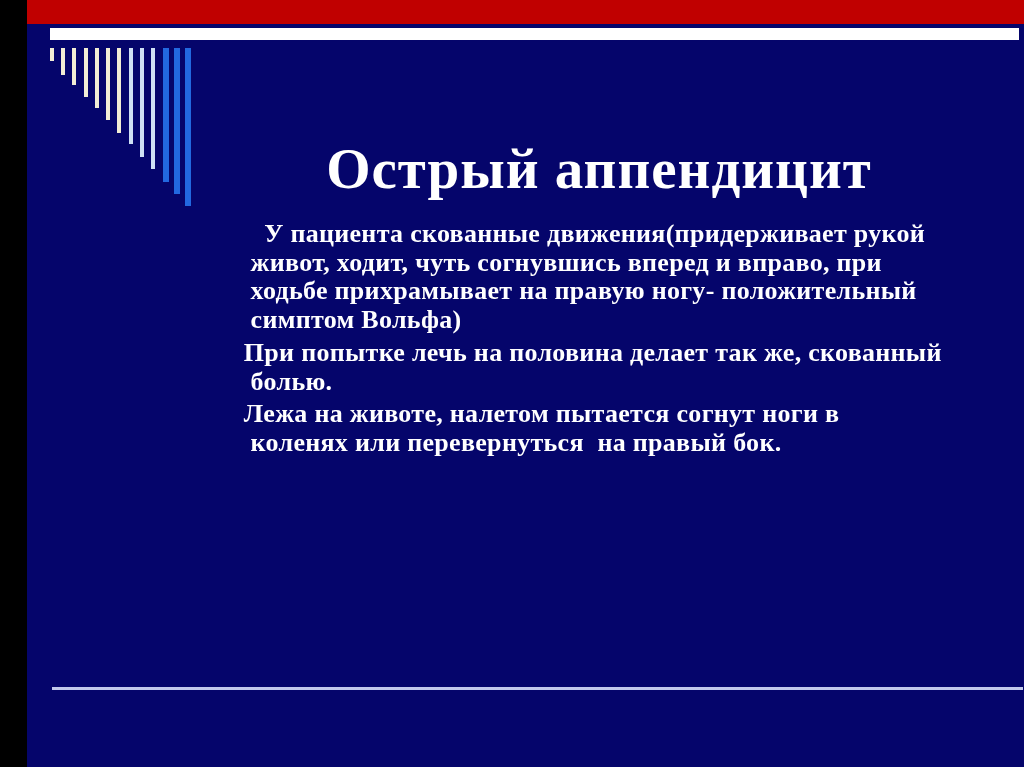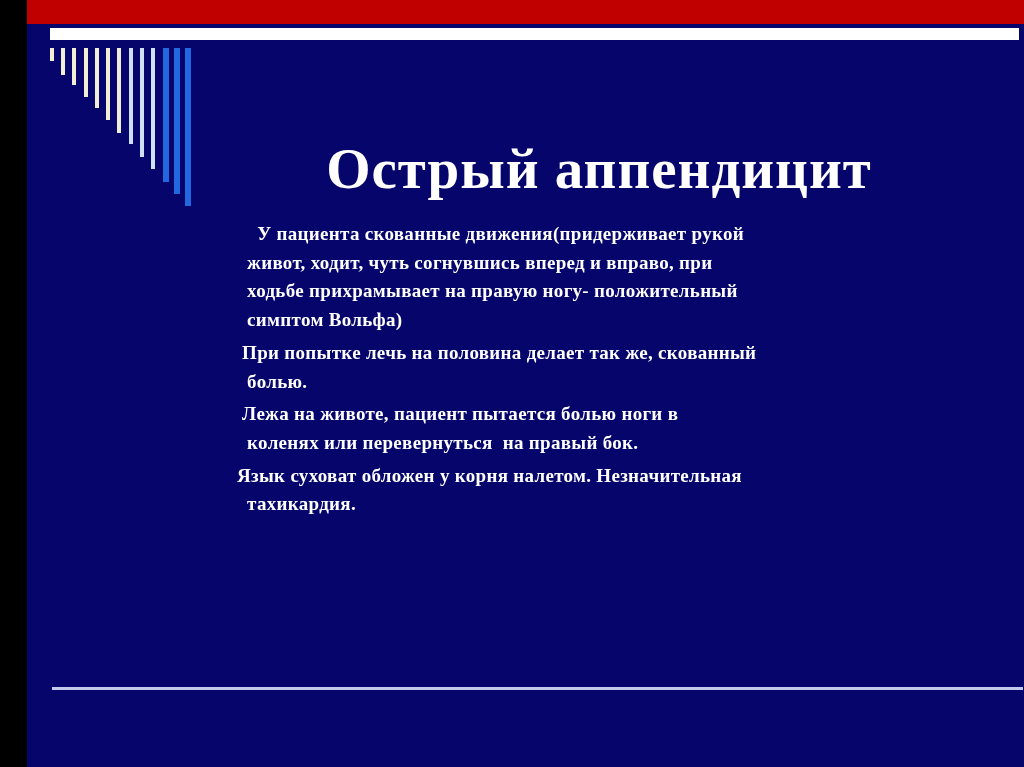--- a/index.html
+++ b/index.html
@@ -24,21 +24,21 @@
     font-weight:bold;
     font-size:57px;line-height:64px;
     letter-spacing:1px;
     white-space:nowrap;
   }
   .body-text{
     position:absolute;left:210px;top:220px;right:30px;
   }
   .body-text .para{
     font-weight:bold;
-    font-size:19px;line-height:28.7px;
+    font-size:26px;line-height:28.7px;
     letter-spacing:0.3px;
     white-space:pre;
     margin:0 0 4px 0;
   }
   .footer-line{
     position:absolute;left:25px;top:687px;width:971px;height:3px;
   }
 </style>
 </head>
 <body>
@@ -62,19 +62,17 @@
       <div class="bar" style="left: 158px; width: 6px; height: 158px; background: rgb(34, 104, 224);"></div>
     </div>
   <h1 class="title" style="color: rgb(255, 255, 255);">Острый аппендицит</h1>
   <div class="body-text" style="color: rgb(255, 255, 255);">
       <div class="para">    У пациента скованные движения(придерживает рукой
   живот, ходит, чуть согнувшись вперед и вправо, при
   ходьбе прихрамывает на правую ногу- положительный
   симптом Вольфа)</div>
       <div class="para"> При попытке лечь на половина делает так же, скованный
   болью.</div>
-      <div class="para"> Лежа на животе, пациент пытается болью ноги в
+      <div class="para"> Лежа на животе, налетом пытается согнут ноги в
   коленях или перевернуться  на правый бок.</div>
-      <div class="para">Язык суховат обложен у корня налетом. Незначительная
-  тахикардия.</div>
     </div>
   <div class="footer-line" style="background: rgb(194, 201, 236);"></div>
 </div>
 
 </body></html>

